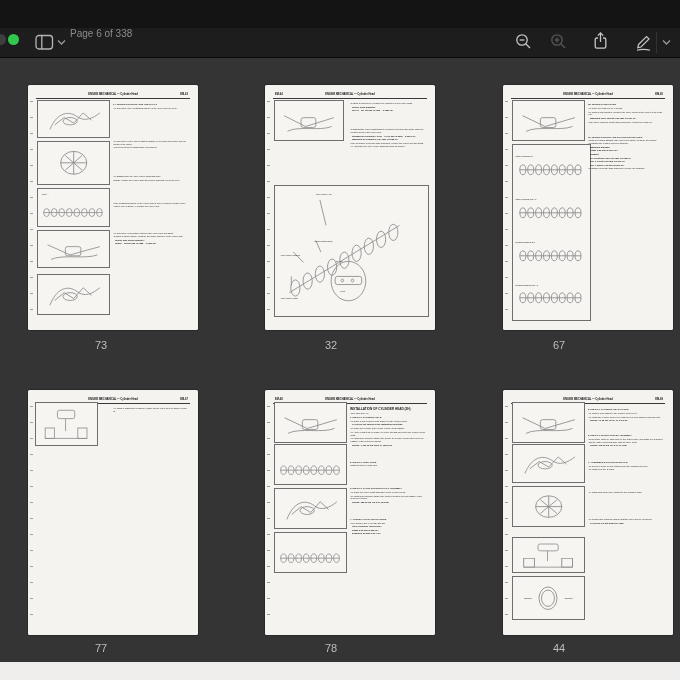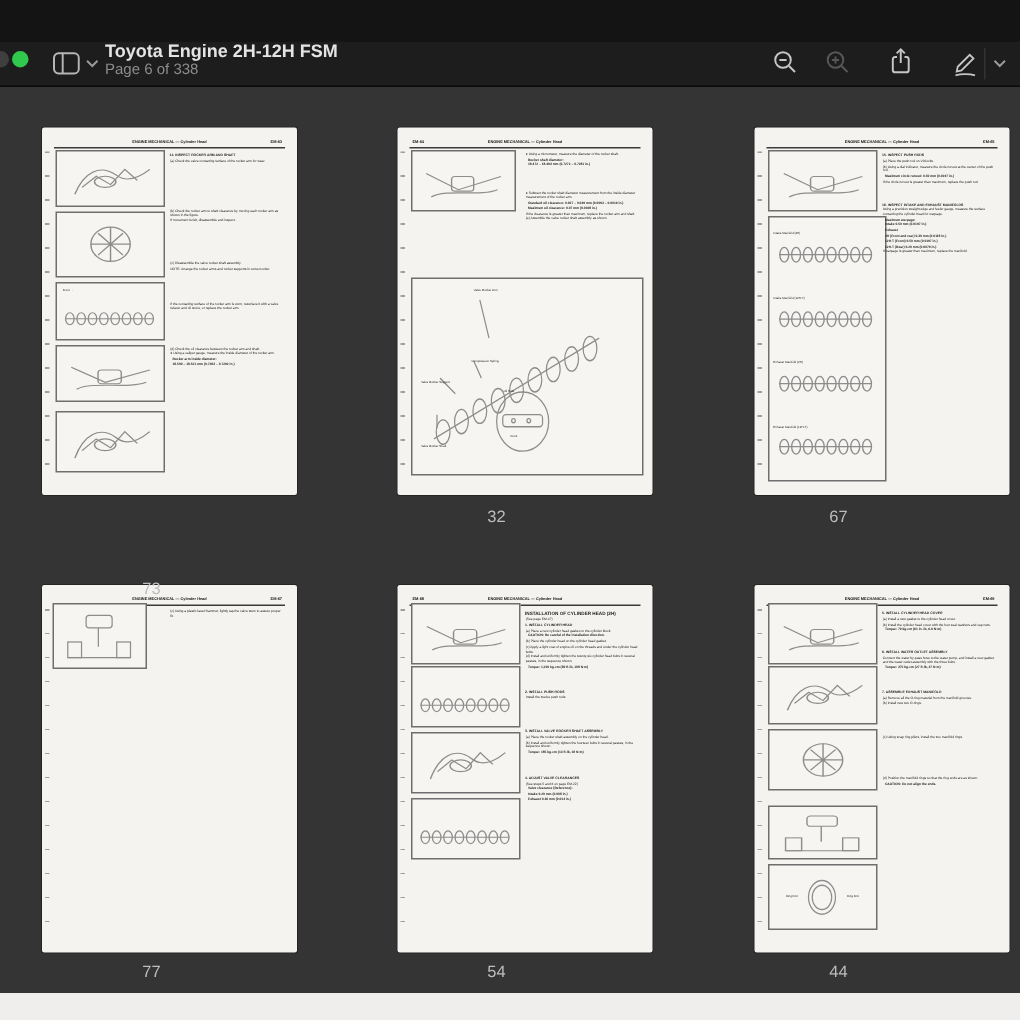--- a/index.html
+++ b/index.html
@@ -74,21 +74,20 @@
     </button>
     <button class="iconbtn" style="left:57px;top:11px;">
       <span>
         <svg width="9" height="7" viewBox="0 0 9 7">
             <path d="M1 1.5 L4.5 5 L8 1.5" fill="none" stroke="#9a9a9a" stroke-width="1.3"></path>
           </svg>
       </span>
     </button>
 
     <div class="titles">
-      <div class="title">Toyota Engine 2H-12H FSM</div>
       <div class="subtitle">Page 6 of 338</div>
     </div>
 
     <button class="iconbtn" style="left:515px;top:5px;">
       <span>
         <svg width="17" height="17" viewBox="0 0 17 17">
             <g fill="none" stroke="#c6c6c6" stroke-width="1.3">
               <circle cx="7" cy="7" r="5.2"></circle>
               <line x1="4.6" y1="7" x2="9.4" y2="7"></line>
               <line x1="11" y1="11" x2="15" y2="15"></line>
@@ -475,23 +474,23 @@
           <p class="b">Torque: 375 kg-cm (27 ft-lb, 37 N·m)</p>
           <p class="h" style="margin-top:14px">7. ASSEMBLE EXHAUST MANIFOLD</p>
           <p class="n">(a) Remove all the O-ring material from the manifold grooves.</p>
           <p class="n">(b) Install new two O-rings.</p>
           <p class="n" style="margin-top:20px">(c) Using snap ring pliers, install the two manifold rings.</p>
           <p class="n" style="margin-top:24px">(d) Position the manifold rings so that the ring ends are as shown.</p>
           <p class="b">CAUTION: Do not align the ends.</p>
         </div>
       </div>
 
-    <div class="caption" style="left:101px;top:339px;margin-top:48px;">73</div>
+    <div class="caption" style="left:101px;top:339px;">73</div>
     <div class="caption" style="left:331px;top:339px;">32</div>
     <div class="caption" style="left:559px;top:339px;">67</div>
     <div class="caption" style="left:101px;top:642px;text-align:right;">77</div>
-    <div class="caption" style="left:331px;top:642px;">54</div>
+    <div class="caption" style="left:331px;top:642px;">78</div>
     <div class="caption" style="left:559px;top:642px;">44</div>
 
     <div class="nextband"></div>
   </div>
 
 </div>
 
 </body></html>

